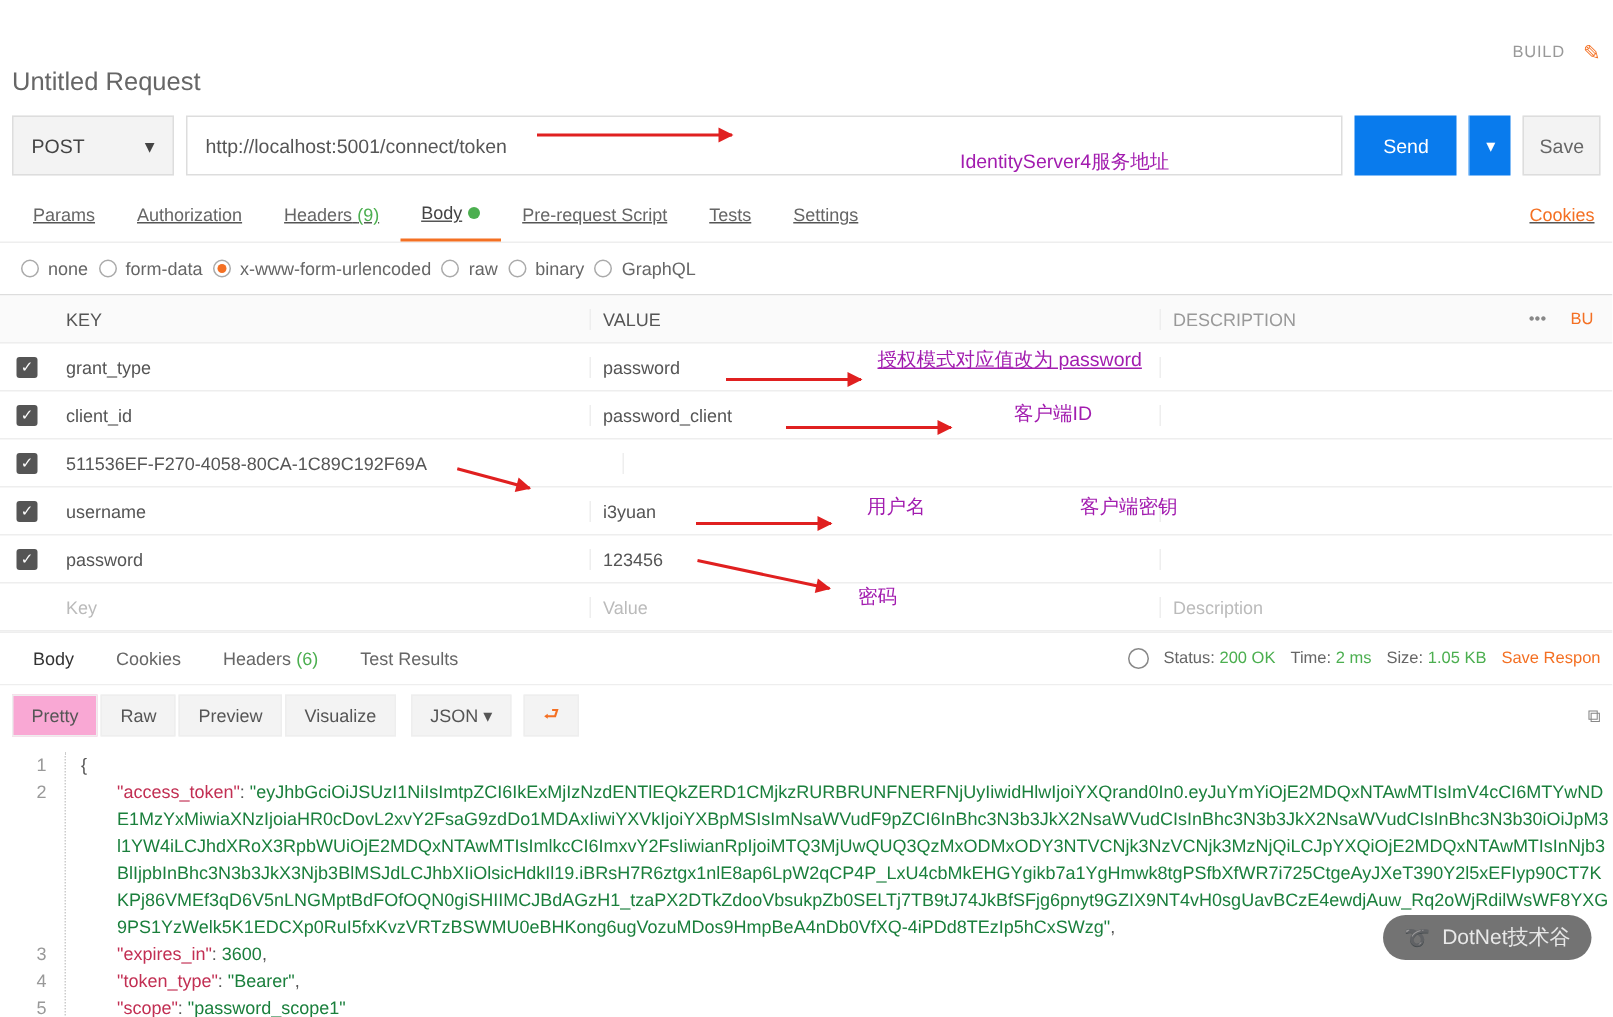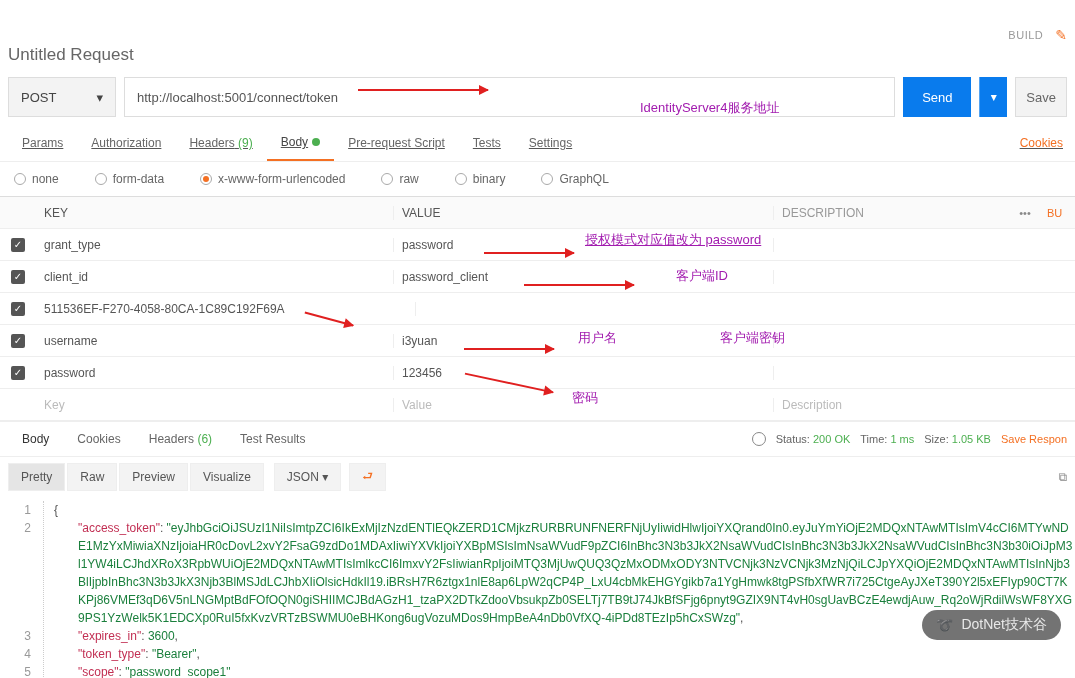--- a/index.html
+++ b/index.html
@@ -13,21 +13,21 @@
 .url { flex: 1; height: 40px; border: 1px solid #ddd; padding: 0 12px; font-size: 13px; color: #555; position: relative; display: flex; align-items: center; }
 .send { width: 68px; height: 40px; background: #097bed; color: #fff; border: none; font-size: 13px; font-weight: 500; }
 .send-drop { width: 28px; height: 40px; background: #097bed; border-left: 1px solid rgba(255,255,255,0.3); color: #fff; display: flex; align-items: center; justify-content: center; }
 .save { height: 40px; padding: 0 10px; background: #f3f3f3; border: 1px solid #ddd; color: #666; font-size: 13px; }
 .tabs { display: flex; align-items: center; padding: 0 8px; border-bottom: 1px solid #eee; text-decoration: underline; }
 .tab { padding: 10px 14px; font-size: 12px; color: #666; cursor: pointer; }
 .tab.active { border-bottom: 2px solid #f47023; color: #444; }
 .tab .count { color: #4caf50; }
 .dot { display: inline-block; width: 8px; height: 8px; background: #4caf50; border-radius: 50%; margin-left: 4px; }
 .cookies { margin-left: auto; color: #f47023; font-size: 12px; padding: 10px 4px; }
-.types { display: flex; align-items: flex-end; gap: 36px; padding: 10px 14px; font-size: 12px; color: #666; }
+.types { display: flex; align-items: flex-end; gap: 7px; padding: 10px 14px; font-size: 12px; color: #666; }
 .radio { display: flex; align-items: center; gap: 6px; }
 .radio .c { width: 12px; height: 12px; border: 1px solid #aaa; border-radius: 50%; display: inline-flex; align-items: center; justify-content: center; }
 .radio.sel .c::after { content: ''; width: 6px; height: 6px; background: #f47023; border-radius: 50%; }
 .table { border-top: 1px solid #ddd; }
 .trow { display: flex; align-items: center; border-bottom: 1px solid #eee; height: 32px; }
 .trow.head { background: #fafafa; font-size: 11px; color: #666; text-transform: uppercase; }
 .ck { width: 36px; display: flex; justify-content: center; }
 .ck .box { width: 14px; height: 14px; background: #555; border-radius: 2px; display: flex; align-items: center; justify-content: center; color: #fff; font-size: 10px; }
 .kcol { width: 358px; padding: 0 8px; border-right: 1px solid #eee; font-size: 12px; color: #555; }
 .vcol { width: 380px; padding: 0 8px; border-right: 1px solid #eee; font-size: 12px; color: #555; position: relative; }
@@ -36,21 +36,21 @@
 .bu { width: 28px; color: #f47023; font-size: 11px; }
 .placeholder { color: #bbb; }
 .rtabs { display: flex; align-items: center; padding: 0 8px; border-top: 1px solid #eee; border-bottom: 1px solid #eee; height: 36px; }
 .rtab { padding: 0 14px; font-size: 12px; color: #666; }
 .rtab.active { color: #333; }
 .rstatus { margin-left: auto; display: flex; align-items: center; gap: 10px; font-size: 11px; color: #666; }
 .rstatus .ok { color: #4caf50; }
 .rstatus .sv { color: #f47023; }
 .viewbar { display: flex; align-items: center; padding: 6px 8px; gap: 2px; background: #fff; }
 .vg { height: 28px; padding: 0 12px; background: #f3f3f3; border: 1px solid #eee; font-size: 12px; color: #555; display: flex; align-items: center; }
-.vg.active { background: #e5e5e5; }
+.vg.active { background: #f9a8d4; }
 .wrap-icon { color: #f47023; margin-left: 6px; }
 .copy-icon { margin-left: auto; color: #888; }
 .code { display: flex; font-family: Consolas, Monaco, monospace; font-size: 12px; padding: 4px 0; }
 .gutter { width: 44px; text-align: right; padding-right: 12px; color: #999; border-right: 1px dotted #ccc; }
 .gutter div { line-height: 18px; }
 .src { flex: 1; padding-left: 10px; line-height: 18px; overflow: hidden; }
 .src .k { color: #c22f53; }
 .src .s { color: #1a7f3c; }
 .src .n { color: #1a7f3c; }
 .arrow { position: absolute; height: 2px; background: #e02020; }
@@ -194,21 +194,21 @@
 </div>
 
 <div class="rtabs">
   <div class="rtab active">Body</div>
   <div class="rtab">Cookies</div>
   <div class="rtab"><span>Headers</span> <span class="count" style="color:#4caf50">(6)</span></div>
   <div class="rtab">Test Results</div>
   <div class="rstatus">
     <span class="globe"></span>
     <span><span>Status:</span> <span class="ok">200 OK</span></span>
-    <span><span>Time:</span> <span class="ok">1 ms</span></span>
+    <span><span>Time:</span> <span class="ok">2 ms</span></span>
     <span><span>Size:</span> <span class="ok">1.05 KB</span></span>
     <span class="sv">Save Respon</span>
   </div>
 </div>
 
 <div class="viewbar">
   <div class="vg active">Pretty</div>
   <div class="vg">Raw</div>
   <div class="vg">Preview</div>
   <div class="vg">Visualize</div>

